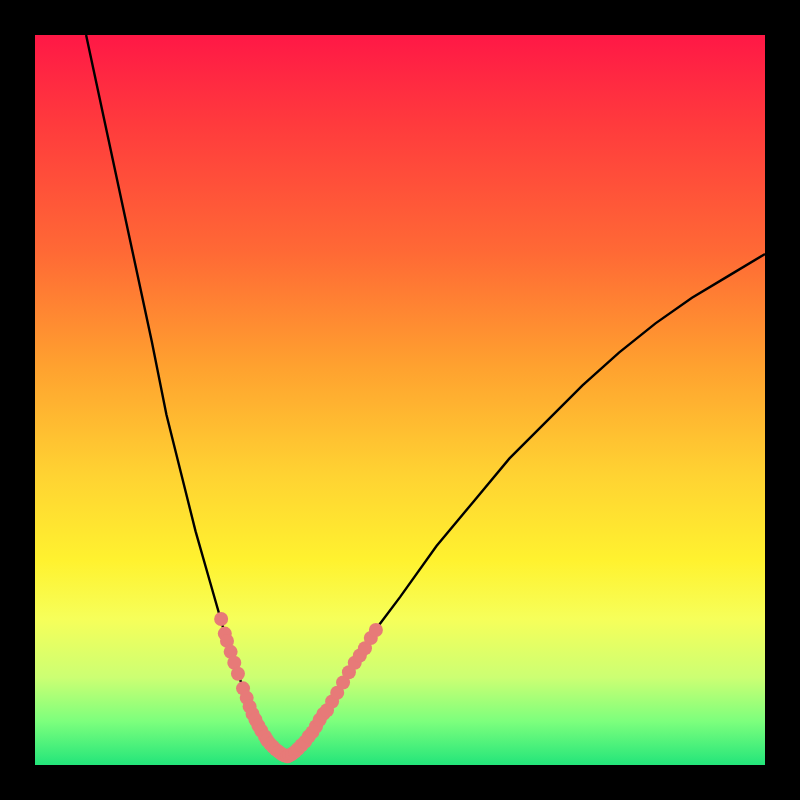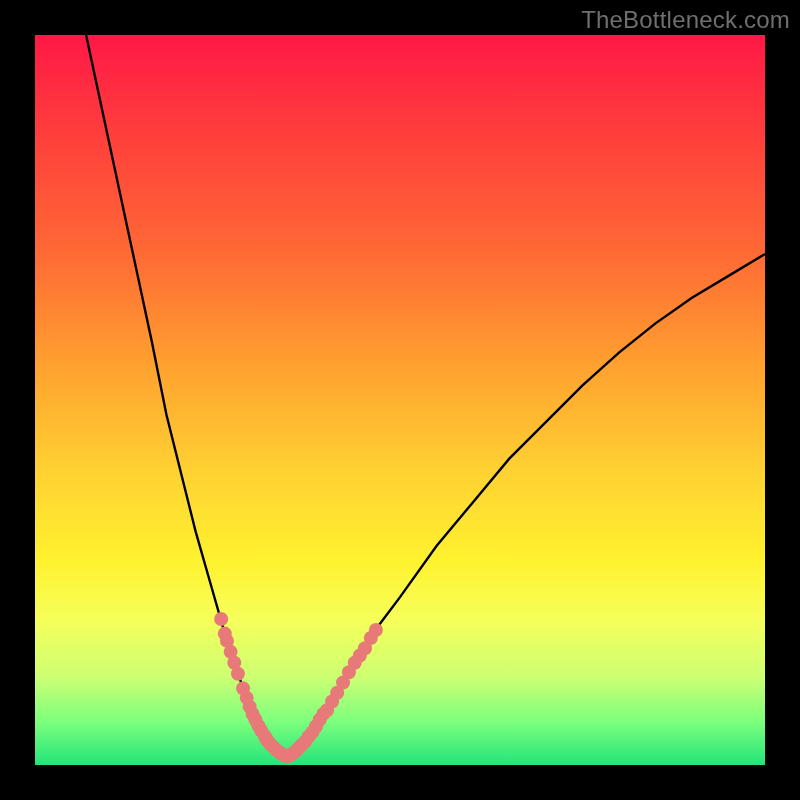--- a/index.html
+++ b/index.html
@@ -109,14 +109,13 @@
           <circle cx="308.06" cy="647.51" r="7" fill="#e77a78"></circle>
           <circle cx="313.90" cy="637.29" r="7" fill="#e77a78"></circle>
           <circle cx="319.74" cy="627.80" r="7" fill="#e77a78"></circle>
           <circle cx="324.85" cy="620.50" r="7" fill="#e77a78"></circle>
           <circle cx="329.96" cy="613.20" r="7" fill="#e77a78"></circle>
           <circle cx="335.80" cy="602.98" r="7" fill="#e77a78"></circle>
           <circle cx="340.91" cy="594.95" r="7" fill="#e77a78"></circle>
         </g>
     </svg>
   </div>
-  <div class="watermark">TheBottleneck.com</div>
 </div>
 
 </body></html>

